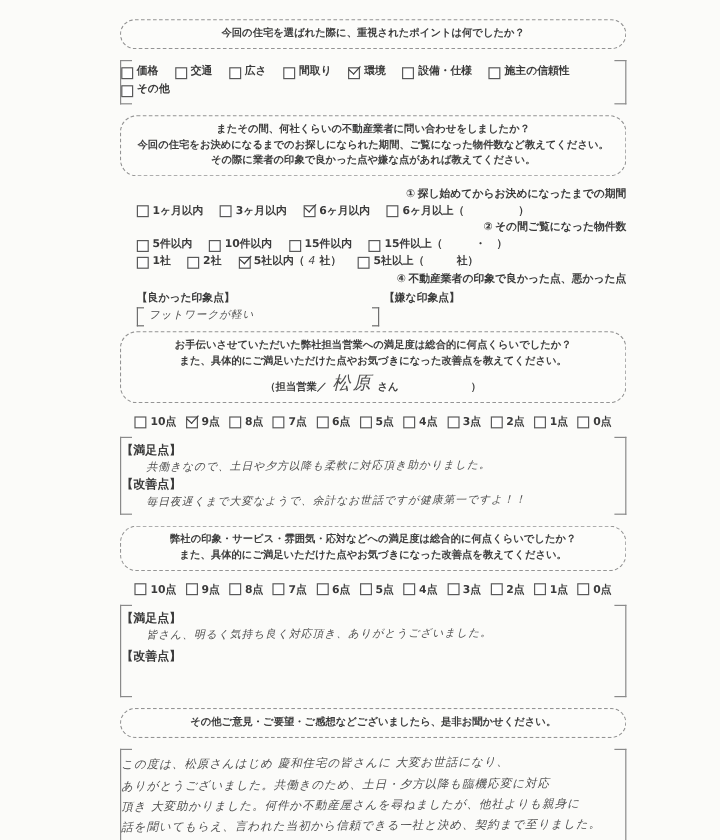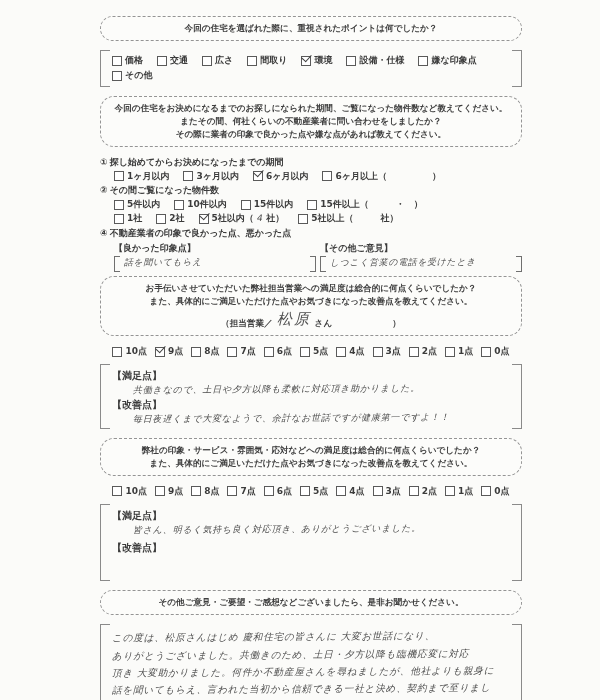--- a/index.html
+++ b/index.html
@@ -11,40 +11,40 @@
   }
   .sheet{box-sizing:border-box;width:600px;height:700px;padding:16px 78px 0 100px;}
   
   .dashed{
     border:1px dashed #949494;border-radius:14px;
     padding:5px 10px;margin:0 0 9px 0;
     text-align:center;font-weight:bold;font-size:8.6px;line-height:1.5;
     color:#3e3e3e;background:#fcfcfa;
   }
   
-  .bracket{position:relative;padding:4px 12px;margin:0 0 9px 0;}
+  .bracket{position:relative;padding:4px 1px;margin:0 0 9px 0;}
   .bracket::before,.bracket::after{
     content:"";position:absolute;top:0;bottom:0;width:9px;border:1px solid #8a8a8a;
   }
   .bracket::before{left:0;border-right:none;}
   .bracket::after{right:0;border-left:none;}
   
   .opts{display:flex;flex-wrap:wrap;gap:2px 14px;font-size:9px;font-weight:bold;line-height:1.5;}
   .opt{display:inline-flex;align-items:center;gap:3px;white-space:nowrap;}
   .cb{
     position:relative;display:inline-block;flex:none;
     width:8px;height:8px;border:1px solid #5a5a5a;background:#fff;
   }
   .cb.checked::after{
     content:"";position:absolute;left:0;top:-3px;width:8px;height:5px;
     border-left:1.6px solid #3f3f3f;border-bottom:1.6px solid #3f3f3f;
     transform:rotate(-48deg);
   }
   
-  .qline{font-size:9px;font-weight:bold;line-height:1.55;}
+  .qline{font-size:9px;font-weight:bold;line-height:1.55;text-align:right;}
   .qnum{margin-right:2px;}
   .indent{margin-left:14px;margin-bottom:1px;}
   
   .hw{
     font-style:italic;color:#4e4e4e;letter-spacing:0.8px;
     font-weight:normal;transform:rotate(-0.4deg);display:inline-block;
   }
   
   .q4cols{display:flex;gap:4px;margin-left:14px;margin-top:1px;}
   .q4col{flex:1;}
@@ -92,32 +92,32 @@
       <span class="opt">
           <span class="cb checked"></span>
           <span>環境</span>
         </span>
       <span class="opt">
           <span class="cb"></span>
           <span>設備・仕様</span>
         </span>
       <span class="opt">
           <span class="cb"></span>
-          <span>嫌な印象点</span>
+          <span>施主の信頼性</span>
         </span>
       <span class="opt" style="flex-basis:100%">
           <span class="cb"></span>
           <span>その他</span>
         </span>
     </div>
   </div>
 
   <div class="dashed">
+    <div>またその間、何社くらいの不動産業者に問い合わせをしましたか？</div>
     <div>今回の住宅をお決めになるまでのお探しになられた期間、ご覧になった物件数など教えてください。</div>
-    <div>またその間、何社くらいの不動産業者に問い合わせをしましたか？</div>
     <div>その際に業者の印象で良かった点や嫌な点があれば教えてください。</div>
   </div>
 
   <div class="qline"><span class="qnum">①</span><span>探し始めてからお決めになったまでの期間</span></div>
   <div class="opts indent">
     <span class="opt">
         <span class="cb"></span>
         <span>1ヶ月以内</span>
       </span>
     <span class="opt">
@@ -172,25 +172,24 @@
     <span class="opt">
         <span class="cb"></span>
         <span>5社以上（　　　社）</span>
       </span>
   </div>
 
   <div class="qline"><span class="qnum">④</span><span>不動産業者の印象で良かった点、悪かった点</span></div>
   <div class="q4cols">
     <div class="q4col">
       <div class="q4head">【良かった印象点】</div>
-      <div class="ansbox"><span class="hw">話を聞いてもらえ</span></div>
+      <div class="ansbox"><span class="hw">フットワークが軽い</span></div>
     </div>
     <div class="q4col">
-      <div class="q4head">【その他ご意見】</div>
-      <div class="ansbox"><span class="hw">しつこく営業の電話を受けたとき</span></div>
+      <div class="q4head">【嫌な印象点】</div>
     </div>
   </div>
 
   <div class="spacer-sm"></div>
 
   <div class="dashed">
     <div>お手伝いさせていただいた弊社担当営業への満足度は総合的に何点くらいでしたか？</div>
     <div>また、具体的にご満足いただけた点やお気づきになった改善点を教えてください。</div>
     <div class="staffline">
       <span>（担当営業／</span>

